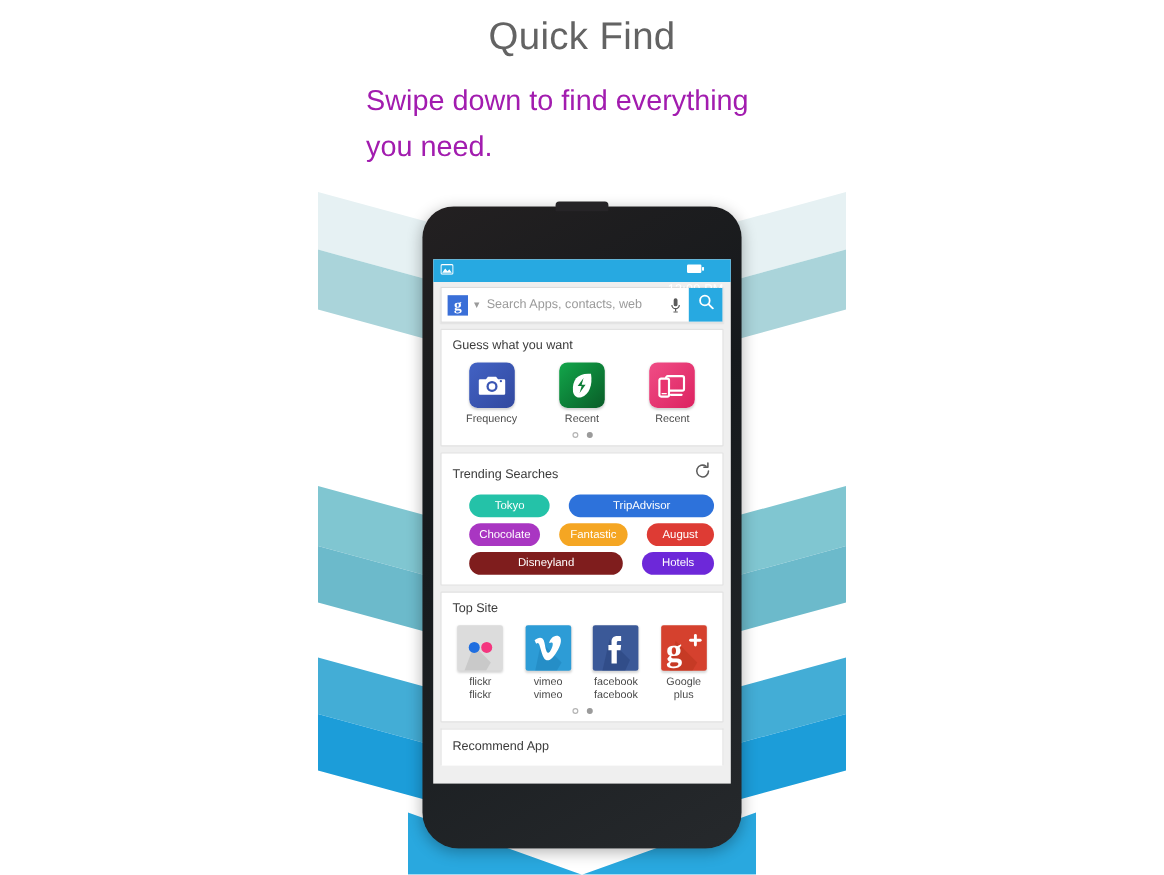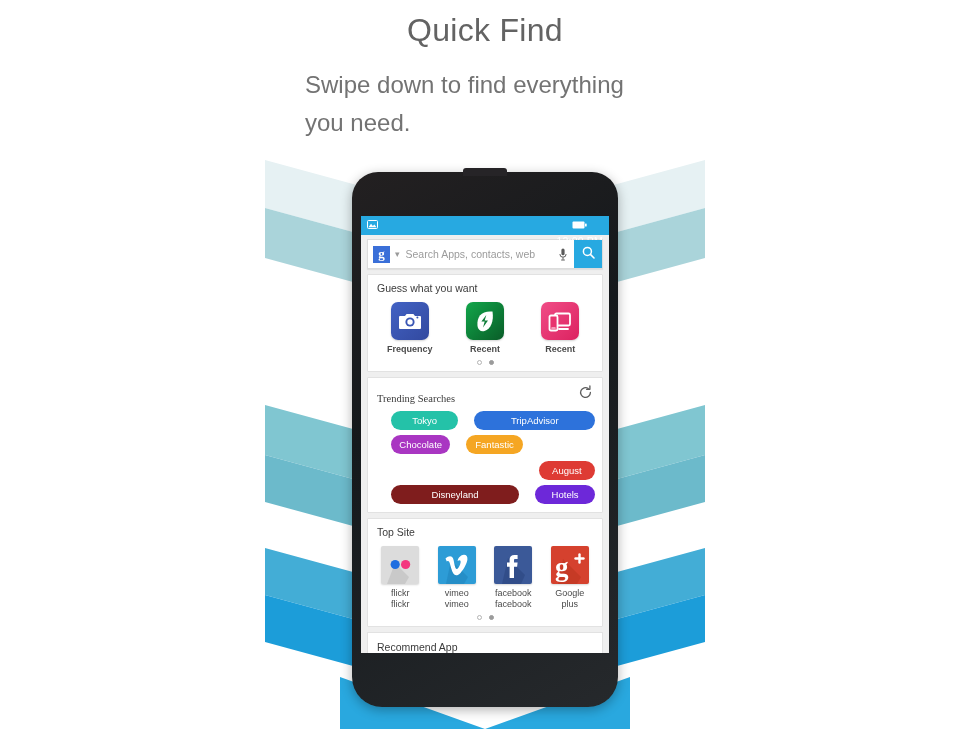--- a/index.html
+++ b/index.html
@@ -27,21 +27,21 @@
     font-size: 32px;
     font-weight: 400;
     color: #636363;
     letter-spacing: 0.3px;
     line-height: 56px;
     margin: 0;
   }
   .subhead {
     font-size: 24px;
     font-weight: 400;
-    color: #737373;
+    color: #a21caf;
     line-height: 38px;
     margin: 8px auto 0 auto;
     width: 360px;
     text-align: left;
     padding-left: 0px;
   }
 
   
   .bg-chevrons {
     position: absolute;
@@ -156,24 +156,23 @@
     border: 1px solid #e2e2e2;
     border-radius: 1px;
   }
   .card-title {
     font-size: 10.5px;
     color: #3b3b3b;
     padding: 7px 25px 2px 9px;
   }
   .card-head-row {
     display: flex;
-    align-items: flex-end;
+    align-items: center;
     justify-content: space-between;
     padding: 7px 9px 2px 9px;
-    font-family: Liberation Serif, serif;
   }
   .card-head-row .card-title { padding: 0; }
 
   
   .app-grid {
     display: flex;
     justify-content: space-around;
     padding: 6px 4px 0 4px;
   }
   .app-cell {
@@ -187,21 +186,20 @@
     border-radius: 7px;
     display: flex; align-items: center; justify-content: center;
     box-shadow: 0 1px 2px rgba(0,0,0,0.18);
   }
   .app-label {
     font-size: 9px;
     color: #4a4a4a;
     text-align: center;
     line-height: 11px;
     margin-top: 4px;
-    font-weight: bold;
   }
   .dots {
     display: flex;
     justify-content: center;
     gap: 7px;
     padding: 5px 0 6px 0;
   }
   .dot {
     width: 5px; height: 5px;
     border-radius: 50%;
@@ -414,21 +412,21 @@
       <div class="pill-rows">
 
         <div class="pill-row">
           <div class="pill" style="background:#24C2A8;width:80px;">Tokyo</div>
           <div class="pill" style="background:#2D72DB;width:143px;">TripAdvisor</div>
         </div>
 
         <div class="pill-row">
           <div class="pill" style="background:#A936C2;width:77px;">Chocolate</div>
           <div class="pill" style="background:#F5A623;width:73px;">Fantastic</div>
-          <div class="pill" style="background:#DE3B34;width:73px;margin-top:26px;">August</div>
+          <div class="pill" style="background:#DE3B34;width:73px;">August</div>
         </div>
 
         <div class="pill-row">
           <div class="pill" style="background:#7f1d1d;width:152px;">Disneyland</div>
           <div class="pill" style="background:#6d28d9;width:71px;">Hotels</div>
         </div>
 
       </div>
     </div>
 

